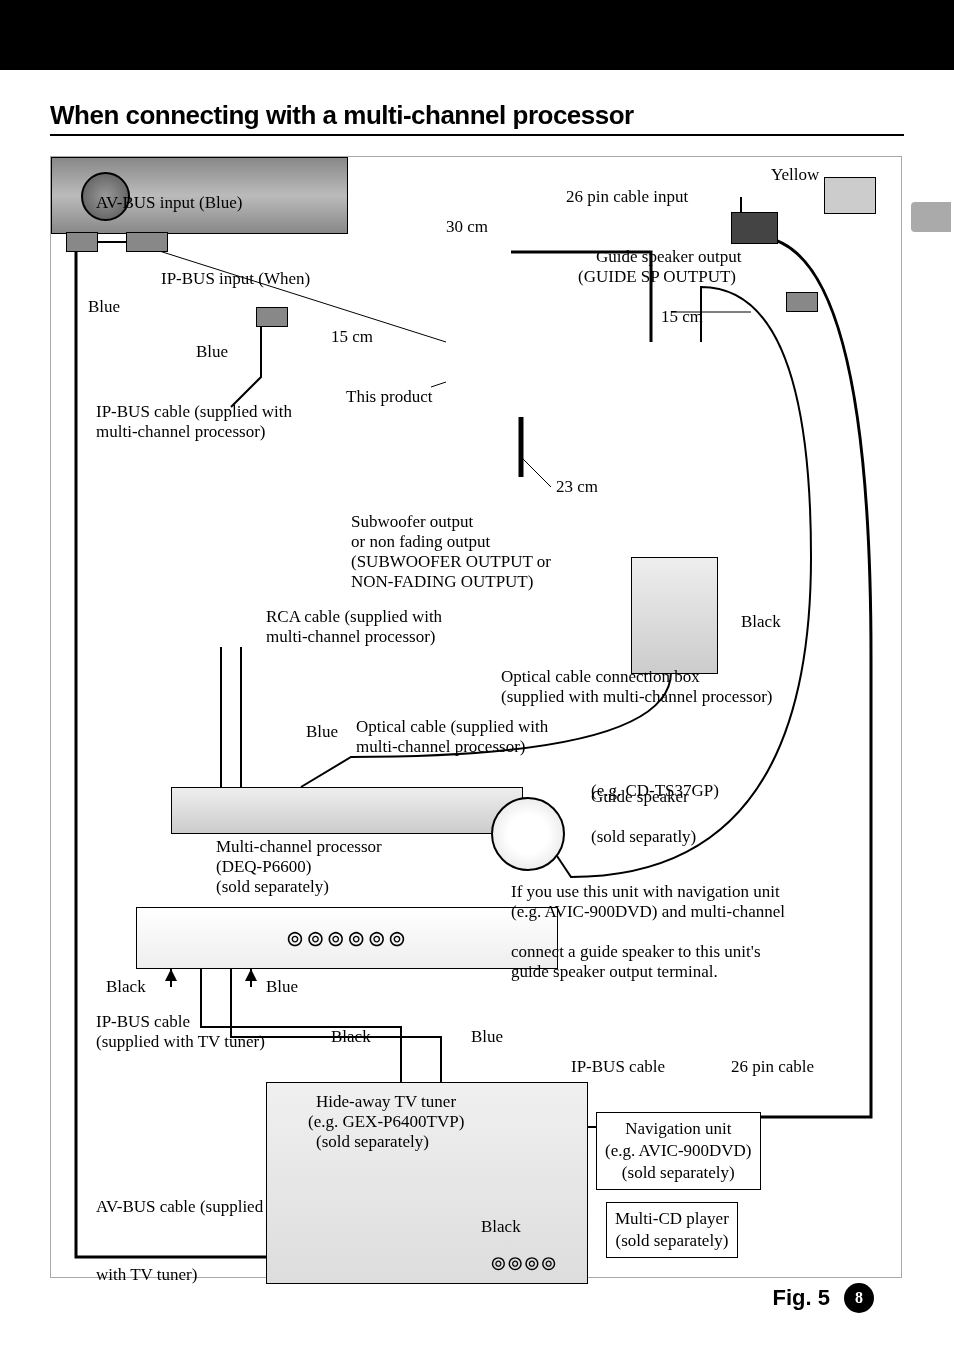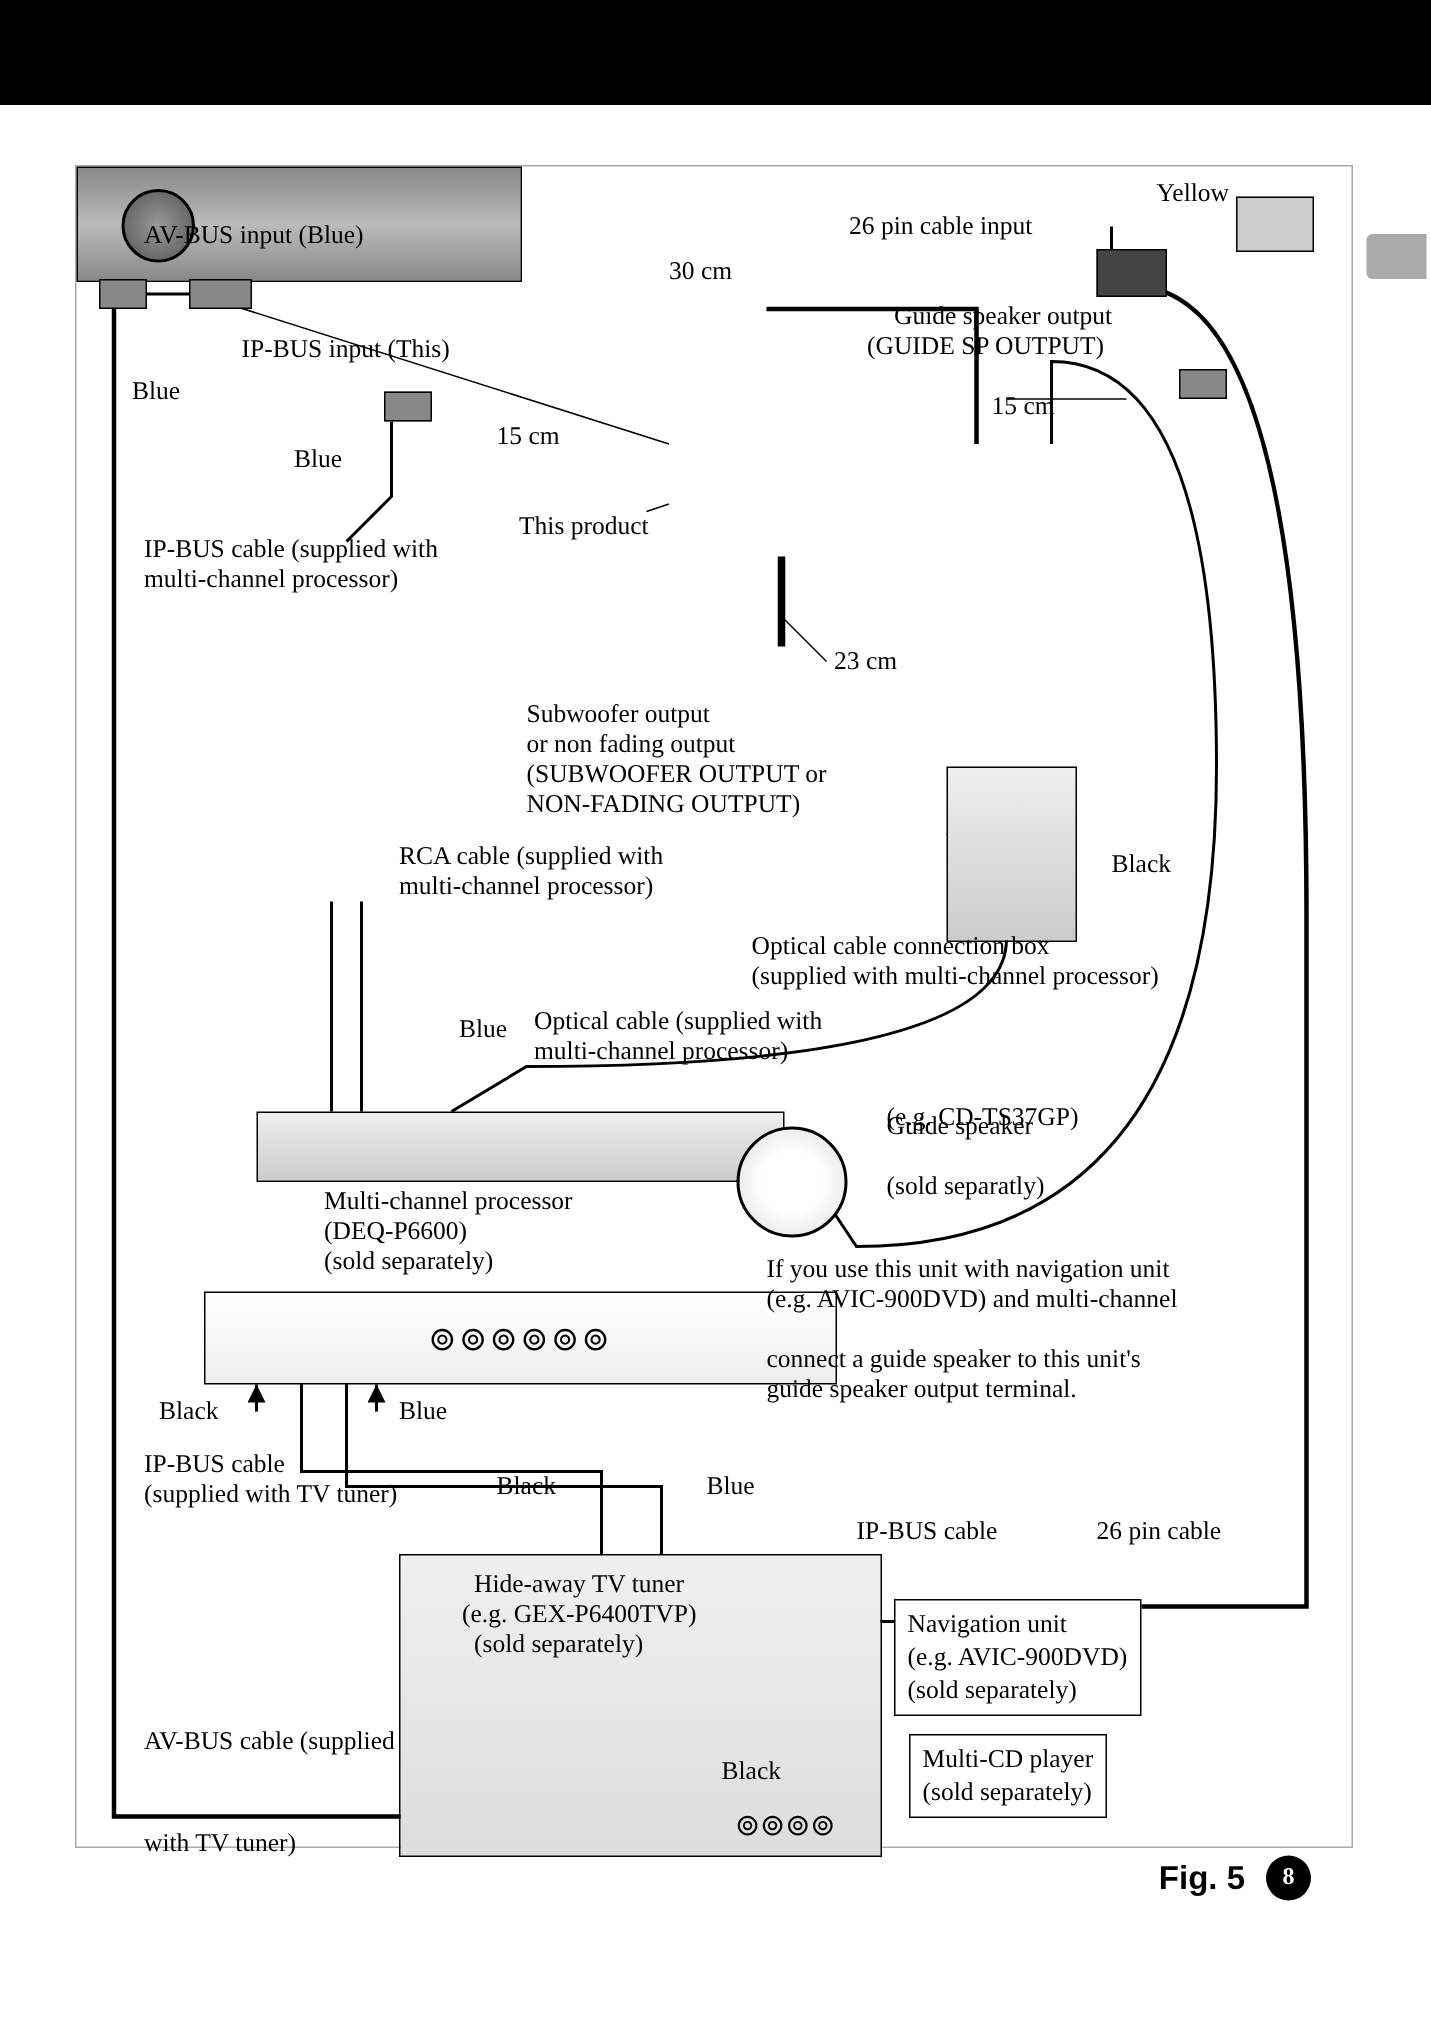--- a/index.html
+++ b/index.html
@@ -38,20 +38,21 @@
     font-size: 17px;
     line-height: 1.2;
     white-space: nowrap;
   }
   .box-label {
     position: absolute;
     border: 1.5px solid #000;
     padding: 5px 8px;
     font-size: 17px;
     line-height: 1.3;
+    text-align: center;
     background: #fff;
   }
   .device {
     position: absolute;
     border: 2px solid #000;
     background: #f8f8f8;
   }
   .main-unit {
     left: 395px;
     top: 185px;
@@ -161,20 +162,21 @@
     width:850px; height:1120px;
     pointer-events:none;
   }
 </style>
 </head>
 <body>
 
 <div class="header-bar"></div>
 
 <div class="content">
+  <div class="section-title">When connecting with a multi-channel processor</div>
 
   <div class="diagram-container">
     <div class="side-tab"></div>
 
     <svg class="lines">
 
       <defs>
         <marker id="arr" markerWidth="8" markerHeight="8" refX="6" refY="3" orient="auto">
           <path d="M0,0 L6,3 L0,6 Z" fill="#000"></path>
         </marker>
@@ -231,21 +233,21 @@
     <div class="connector" style="left:15px;top:75px"></div>
     <div class="connector" style="left:75px;top:75px;width:40px"></div>
     <div class="connector" style="left:205px;top:150px"></div>
     <div class="connector" style="left:680px;top:55px;width:45px;height:30px;background:#444"></div>
     <div class="connector" style="left:735px;top:135px"></div>
 
     <div class="label" style="left:720px;top:8px">Yellow</div>
     <div class="label" style="left:515px;top:30px">26 pin cable input</div>
     <div class="label" style="left:395px;top:60px">30 cm</div>
     <div class="label" style="left:45px;top:36px">AV-BUS input (Blue)</div>
-    <div class="label" style="left:110px;top:112px">IP-BUS input (This)</div>
+    <div class="label" style="left:110px;top:112px">IP-BUS input (When)</div>
     <div class="label" style="left:37px;top:140px">Blue</div>
     <div class="label" style="left:145px;top:185px">Blue</div>
     <div class="label" style="left:280px;top:170px">15 cm</div>
     <div class="label" style="left:610px;top:150px">15 cm</div>
     <div class="label" style="left:545px;top:90px">Guide speaker output</div>
     <div class="label" style="left:527px;top:110px">(GUIDE SP OUTPUT)</div>
     <div class="label" style="left:295px;top:230px">This product</div>
 
     <div class="label" style="left:45px;top:245px">IP-BUS cable (supplied with</div>
     <div class="label" style="left:45px;top:265px">multi-channel processor)</div>

